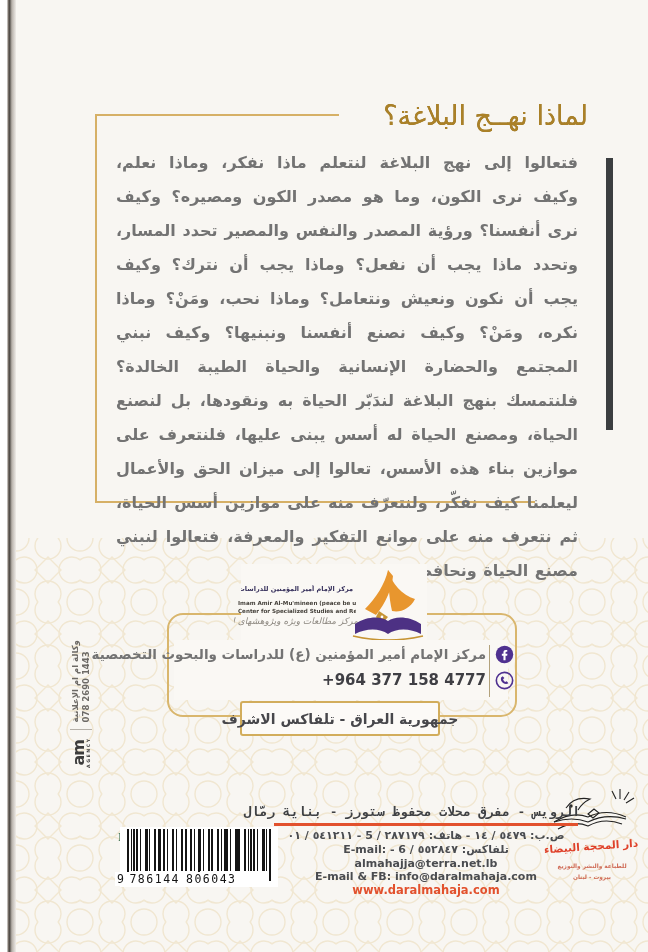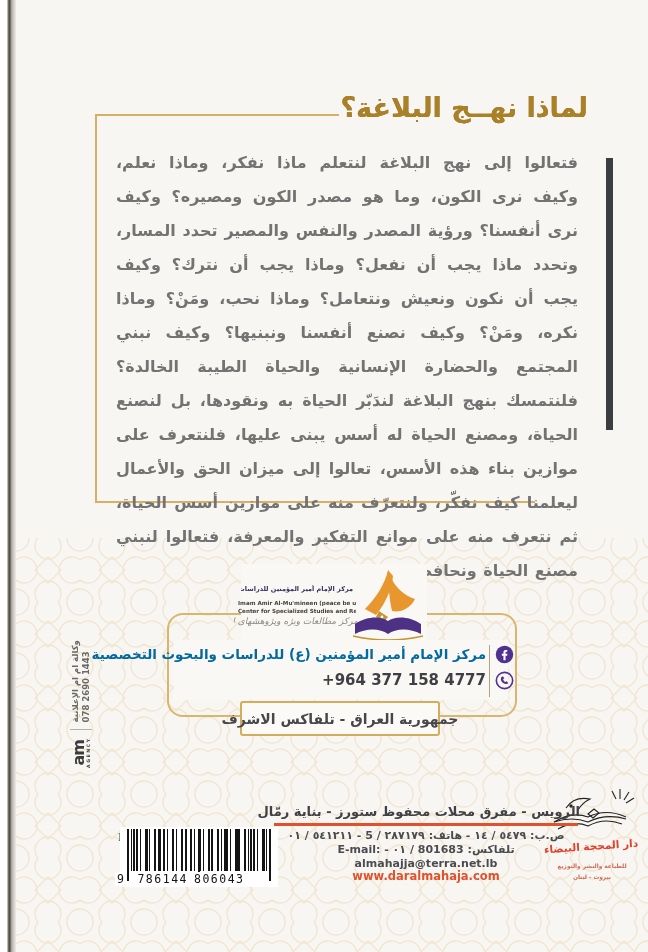--- a/index.html
+++ b/index.html
@@ -13,22 +13,22 @@
   .book-edge{left:0;top:0;width:16px;height:952px;
     background:linear-gradient(90deg,#ffffff 0%,#ffffff 42%,#7a726a 52%,#4e4a45 60%,#b7b1aa 74%,#efece8 100%);}
   
   .pattern-wrap{left:16px;top:538px;width:632px;height:414px;}
   
   .gold-line{background:#d6b066;}
   .line-top{left:95px;top:114px;width:244px;height:2px;}
   .line-left{left:95px;top:114px;width:2px;height:389px;}
   .line-bottom{left:95px;top:501px;width:440px;height:2px;}
   
-  .cover-title{right:60px;top:92px;direction:rtl;
-    font-size:27px;font-weight:bold;color:#ab8128;
+  .cover-title{right:60px;top:100px;direction:rtl;
+    font-size:27px;font-weight:normal;color:#ab8128;
     text-shadow:0 0 .6px #8a6a1e;white-space:nowrap;}
   
   .black-bar{left:606px;top:158px;width:7px;height:272px;background:#3b3e40;}
   
   .body-par{left:116px;top:146px;width:462px;height:336px;
     direction:rtl;text-align:justify;
     font-size:16px;font-weight:bold;color:#737373;line-height:34px;
     word-spacing:1px;}
   
   .mid-frame{left:167px;top:613px;width:346px;height:100px;
@@ -40,21 +40,21 @@
     direction:rtl;text-align:center;font-size:6.5px;font-weight:bold;color:#37315c;white-space:nowrap;}
   .eng1{left:238px;top:600px;width:118px;text-align:center;
     font-size:5.6px;font-weight:bold;color:#46423c;white-space:nowrap;overflow:hidden;}
   .eng2{left:238px;top:608px;width:118px;text-align:center;
     font-size:5.6px;font-weight:bold;color:#46423c;white-space:nowrap;overflow:hidden;}
   .persian{left:234px;top:616px;width:124px;text-align:center;direction:rtl;
     font-size:9px;font-style:italic;color:#8d8880;white-space:nowrap;overflow:hidden;}
   .pen-logo{left:350px;top:568px;}
   
   .contact-name{right:162px;top:646px;direction:rtl;white-space:nowrap;
-    font-size:13.5px;font-weight:bold;color:#0369a1;}
+    font-size:13.5px;font-weight:bold;color:#737373;}
   .contact-phone{right:162px;top:671px;direction:rtl;white-space:nowrap;
     font-size:15px;font-weight:bold;color:#3f3f44;}
   .ltr{direction:ltr;unicode-bidi:isolate;display:inline-block;}
   .row-divider{left:489px;top:645px;width:1px;height:52px;background:#b3a27c;}
   .icon-circle{width:19px;height:19px;}
   .fb-icon{left:495px;top:645px;}
   .ph-icon{left:495px;top:671px;}
   
   .iraq-box{left:240px;top:701px;width:196px;height:31px;
     background:#fcfaf7;border:2px solid #d2ad5c;border-radius:3px;
@@ -75,21 +75,21 @@
   
   .pub-art{left:544px;top:786px;}
   .pub-name{left:540px;top:840px;width:102px;text-align:center;direction:rtl;
     font-size:10.5px;font-weight:bold;color:#df412a;transform:rotate(-4deg);white-space:nowrap;}
   .pub-tag{left:544px;top:863px;width:96px;text-align:center;direction:rtl;
     font-size:5.8px;font-weight:bold;color:#cf6a55;white-space:nowrap;}
   .pub-city{left:544px;top:874px;width:96px;text-align:center;direction:rtl;
     font-size:5.8px;font-weight:bold;color:#cf6a55;letter-spacing:1px;white-space:nowrap;}
   
   .addr{left:272px;top:804px;width:308px;text-align:center;direction:rtl;
-    font-size:13px;font-weight:bold;color:#3f4144;white-space:nowrap;}
+    font-size:13px;font-weight:bold;color:#3f4144;white-space:nowrap;font-family:Liberation Mono, monospace;}
   .addr-rule{left:274px;top:823px;width:304px;height:2.5px;background:#e2512d;}
   .addr-lines{left:270px;top:829px;width:312px;text-align:center;direction:rtl;
     font-size:11px;font-weight:bold;color:#4a4c50;line-height:13.8px;}
   .addr-lines .en{direction:ltr;}
   .website{color:#e2512d;font-size:11.5px;}
   
   .isbn-label{left:118px;top:811px;font-family:"Liberation Serif","DejaVu Serif",serif;
     font-size:12.5px;color:#14532d;white-space:nowrap;margin-top:19px;}
   .barcode{left:120px;top:827px;width:158px;height:60px;background:#ffffff;}
   .bars{position:absolute;left:7px;top:2px;width:144px;height:42px;
@@ -98,21 +98,21 @@
       repeating-linear-gradient(90deg,transparent 0 6px,#141414 6px 8px,transparent 8px 13px);
     background-color:#fff;}
   .guard{position:absolute;top:2px;width:2px;height:52px;background:#141414;}
   .g1{left:7px;} .g2{left:78px;} .g3{left:149px;}
   .bar-digits{position:absolute;left:0;top:44px;width:158px;height:16px;
     display:flex;align-items:center;
     font-family:"DejaVu Sans Mono","Liberation Mono",monospace;
     font-size:11.5px;color:#141414;}
   .bar-digits span{background:#fff;padding:0 2px;letter-spacing:1.5px;}
   .d-left{margin-left:-5px;}
-  .d-mid{margin-left:8px;}
+  .d-mid{}
   .d-right{margin-left:2px;}
   svg{display:block;}
 </style>
 </head>
 <body>
 
 <div class="abs book-edge"></div>
 
 <div class="abs pattern-wrap">
   <svg width="632" height="414" viewBox="0 0 632 414">
@@ -209,21 +209,22 @@
   </svg>
 </div>
 <div class="abs pub-name">دار المحجة البيضاء</div>
 <div class="abs pub-tag">للطباعة والنشر والتوزيع</div>
 <div class="abs pub-city">بيروت - لبنان</div>
 
 <div class="abs addr">الرويس - مفرق محلات محفوظ ستورز - بناية رمّال</div>
 <div class="abs addr-rule"></div>
 <div class="abs addr-lines">
   <div>ص.ب: ٥٤٧٩ / ١٤ - هاتف: ٢٨٧١٧٩ / 5 - ٥٤١٢١١ / ٠١</div>
-  <div>تلفاكس: 801683 / ٠١ - E-mail: almahajja@terra.net.lb</div>
+  <div>تلفاكس: ٥٥٢٨٤٧ / 6 - E-mail: almahajja@terra.net.lb</div>
+  <div class="en">E-mail &amp; FB: info@daralmahaja.com</div>
   <div class="en website">www.daralmahaja.com</div>
 </div>
 
 <div class="abs isbn-label">ISBN: 978-614-480-604-3</div>
 <div class="abs barcode">
   <div class="bars"></div>
   <div class="guard g1"></div>
   <div class="guard g2"></div>
   <div class="guard g3"></div>
   <div class="bar-digits">

